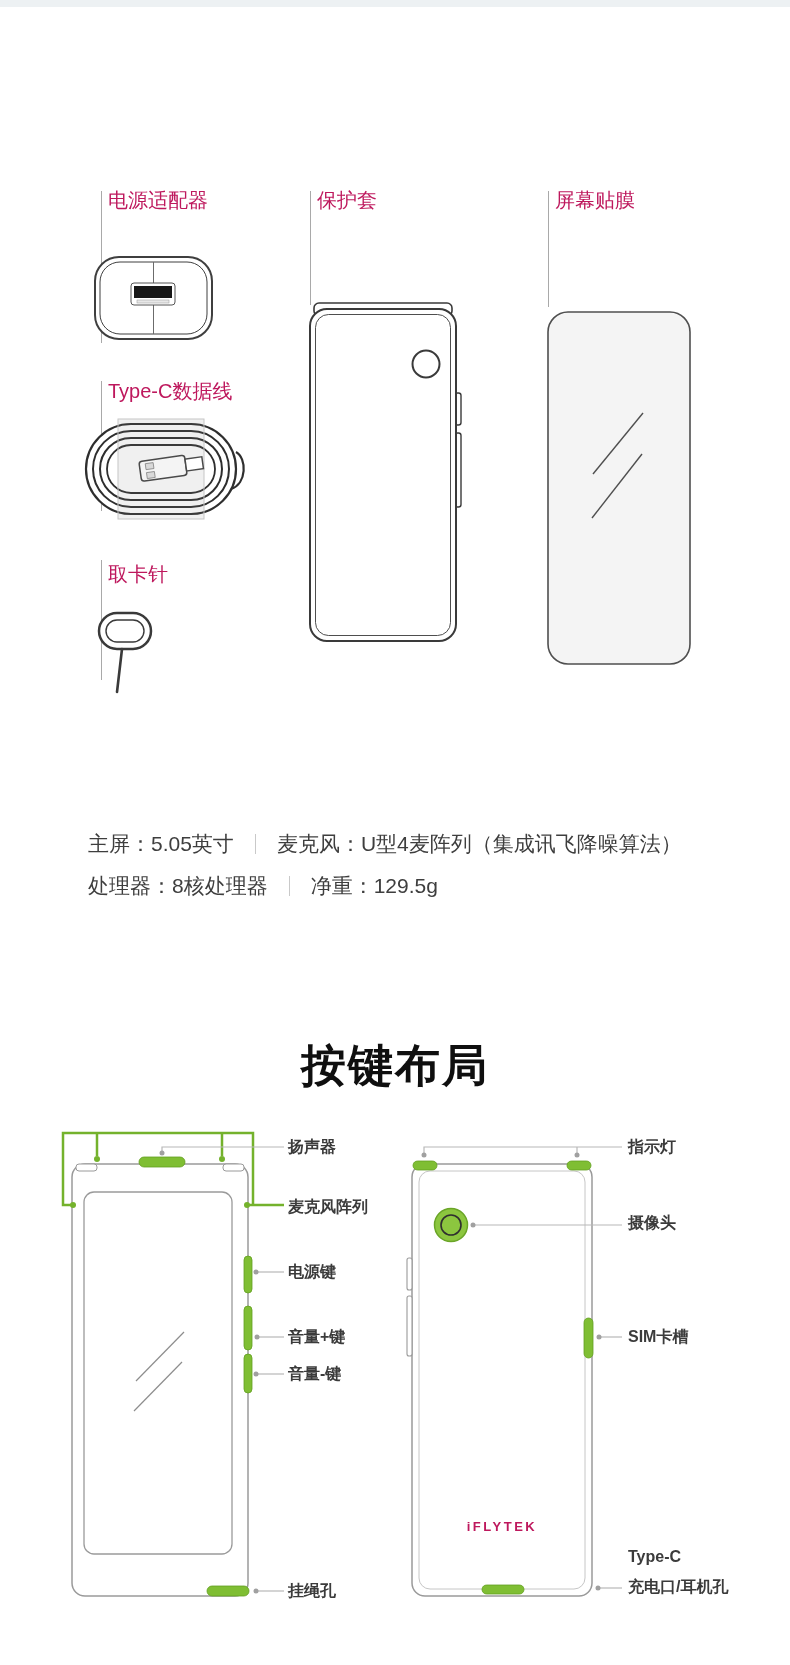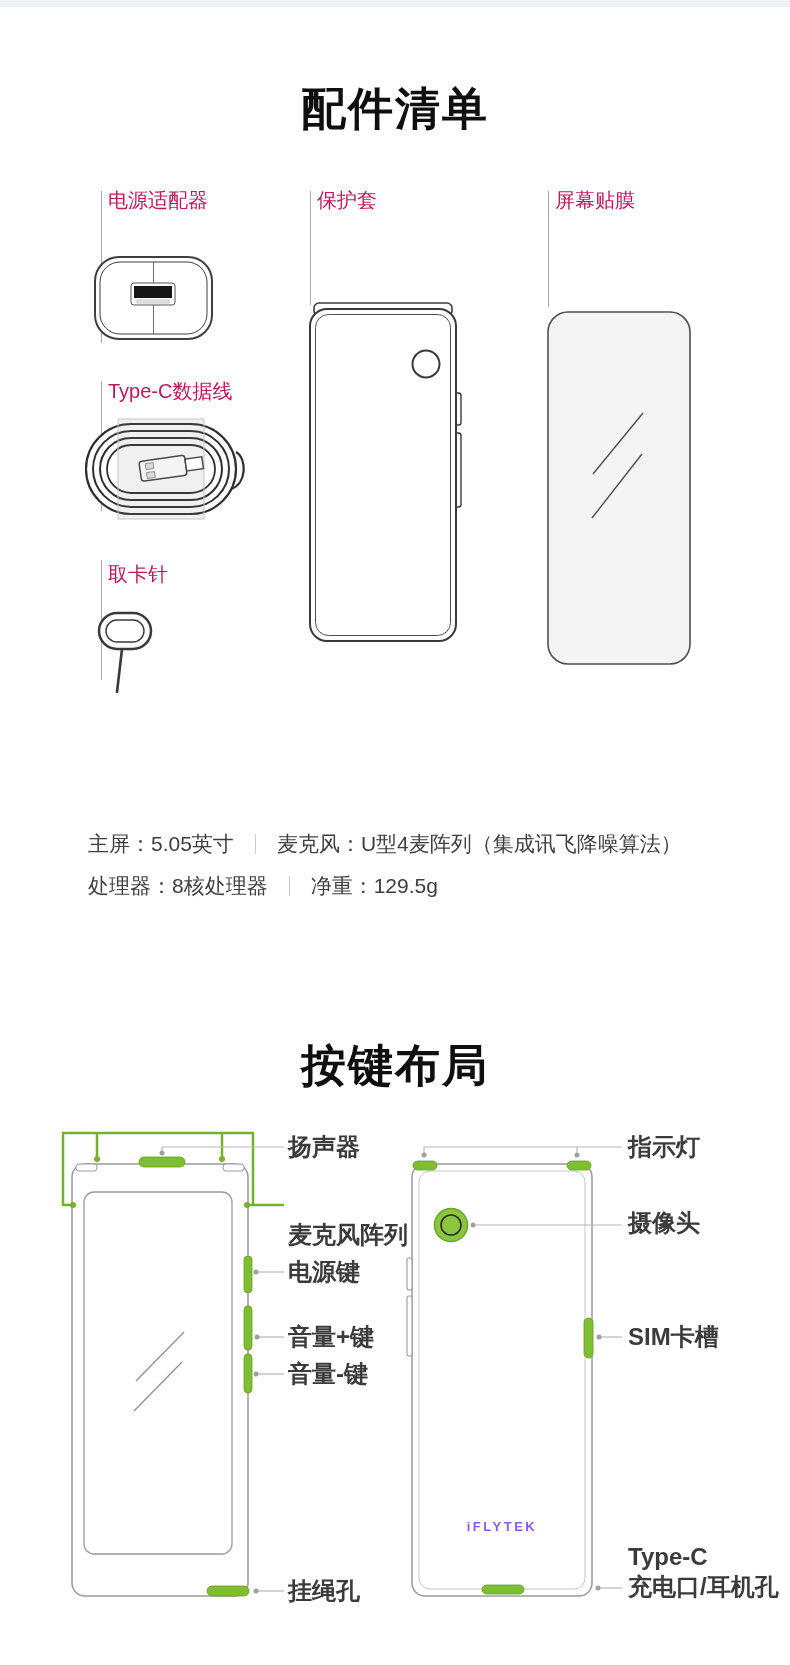--- a/index.html
+++ b/index.html
@@ -8,32 +8,31 @@
   .topstrip{position:absolute;top:0;left:0;width:790px;height:7px;background:#edf1f3;}
   .sec-title{position:absolute;left:20px;width:750px;margin:0;text-align:center;
              font-size:45px;font-weight:700;color:#0f0f0f;letter-spacing:2px;line-height:50px;}
   .acc-label{position:absolute;font-size:20px;font-weight:400;color:#be185d;white-space:nowrap;line-height:24px;}
   .tick{position:absolute;width:1px;background:#a9a9a9;}
   .svg-art{position:absolute;left:0;pointer-events:none;}
   .specs{position:absolute;left:88px;top:832px;}
   .spec-row{display:flex;align-items:center;height:24px;margin-bottom:18px;
             font-size:21px;color:#3e3e3e;white-space:nowrap;}
   .vdiv{width:1px;height:20px;background:#c9c9c9;margin:0 21px;}
-  .dlabel{position:absolute;font-size:24px;font-weight:600;color:#3b3b3b;
+  .dlabel{position:absolute;font-size:16px;font-weight:600;color:#3b3b3b;
           white-space:nowrap;line-height:22px;}
   .logo{position:absolute;left:412px;top:1519px;width:180px;text-align:center;
-        font-size:13px;font-weight:700;letter-spacing:2.5px;color:#8b5cf6;}
+        font-size:13px;font-weight:700;letter-spacing:2.5px;color:#be185d;}
 </style>
 </head>
 <body>
 
 <div class="page">
   <div class="topstrip"></div>
 
-  <h1 class="sec-title" style="top:84px">配件清单</h1>
 
   <div class="tick" style="left:101px;top:191px;height:152px"></div>
   <div class="acc-label" style="left:108px;top:188px">电源适配器</div>
 
   <div class="tick" style="left:101px;top:381px;height:130px"></div>
   <div class="acc-label" style="left:108px;top:379px">Type-C数据线</div>
 
   <div class="tick" style="left:101px;top:560px;height:120px"></div>
   <div class="acc-label" style="left:108px;top:562px">取卡针</div>
 
@@ -168,21 +167,21 @@
     <g fill="#a0a0a0">
       <circle cx="424" cy="1155" r="2.5"></circle>
       <circle cx="577" cy="1155" r="2.5"></circle>
       <circle cx="473" cy="1225" r="2.5"></circle>
       <circle cx="599" cy="1337" r="2.5"></circle>
       <circle cx="598" cy="1588" r="2.5"></circle>
     </g>
   </svg>
 
   <div class="dlabel" style="left:288px;top:1136px">扬声器</div>
-  <div class="dlabel" style="left:288px;top:1224px">麦克风阵列</div>
+  <div class="dlabel" style="left:288px;top:1196px">麦克风阵列</div>
   <div class="dlabel" style="left:288px;top:1261px">电源键</div>
   <div class="dlabel" style="left:288px;top:1326px">音量+键</div>
   <div class="dlabel" style="left:288px;top:1363px">音量-键</div>
   <div class="dlabel" style="left:288px;top:1580px">挂绳孔</div>
 
   <div class="dlabel" style="left:628px;top:1136px">指示灯</div>
   <div class="dlabel" style="left:628px;top:1212px">摄像头</div>
   <div class="dlabel" style="left:628px;top:1326px">SIM卡槽</div>
   <div class="dlabel" style="left:628px;top:1546px">Type-C</div>
   <div class="dlabel" style="left:628px;top:1576px">充电口/耳机孔</div>

